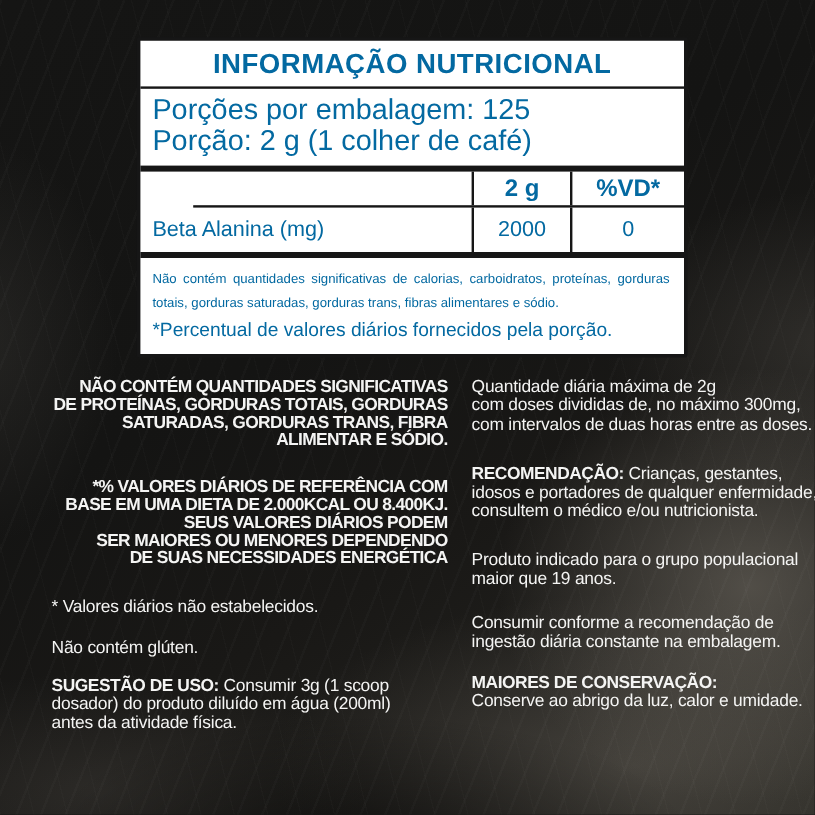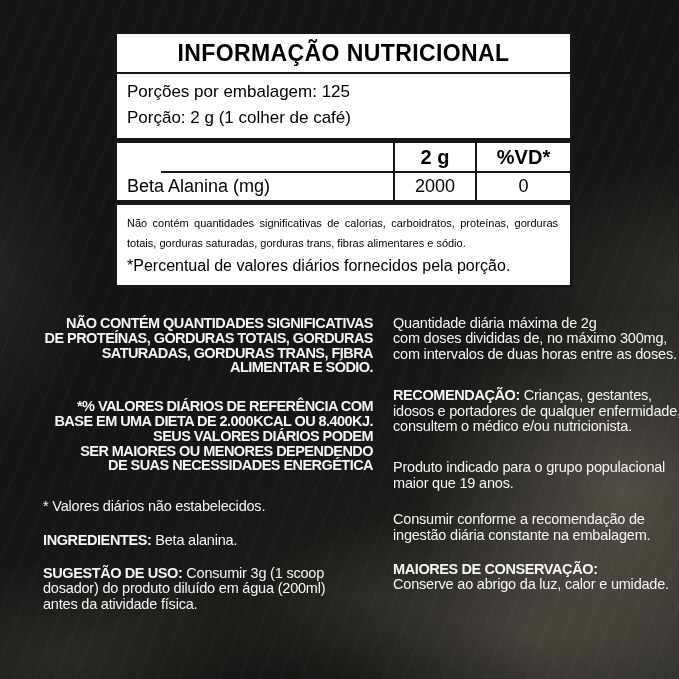--- a/index.html
+++ b/index.html
@@ -17,32 +17,32 @@
       radial-gradient(ellipse 300px 260px at 92% 72%, rgba(130,124,114,0.50), rgba(130,124,114,0) 70%),
       radial-gradient(ellipse 420px 200px at 78% 94%, rgba(118,112,103,0.40), rgba(118,112,103,0) 72%),
       radial-gradient(ellipse 260px 180px at 101% 42%, rgba(95,92,86,0.30), rgba(95,92,86,0) 70%),
       radial-gradient(ellipse 160px 240px at -2% 42%, rgba(92,89,84,0.22), rgba(92,89,84,0) 70%),
       radial-gradient(ellipse 320px 140px at 12% 97%, rgba(96,92,86,0.25), rgba(96,92,86,0) 70%),
       linear-gradient(150deg,#151514 0%,#141413 40%,#191816 62%,#21201d 82%,#282722 100%);
   }
   
   .panel{
     position:absolute;left:114px;top:31px;width:459px;box-sizing:border-box;
-    background:#ffffff;border:3px solid #161616;border-radius:2px;color:#000000;
+    background:#ffffff;border:3px solid #161616;border-radius:2px;color:#0369a1;
   }
   .panel-title{
     font-size:23px;font-weight:bold;text-align:center;letter-spacing:.4px;
     padding:6px 0 5px;border-bottom:2px solid #161616;
   }
-  .servings{font-size:17px;line-height:26px;padding:5px 10px 7px;border-bottom:5px solid #161616;}
+  .servings{font-size:24px;line-height:26px;padding:5px 10px 7px;border-bottom:5px solid #161616;}
   .trow{display:flex;align-items:stretch;}
   .thead{border-bottom:2px solid #161616;font-weight:bold;font-size:20px;margin-left:44px;}
   .thead .cell{height:28px;}
   .tdata{border-bottom:5px solid #161616;font-size:18px;}
-  .tdata .cell{height:27px;}
+  .tdata .cell{height:37px;}
   .cell{display:flex;align-items:center;}
   .c1{flex:1;padding-left:10px;}
   .c2{width:80px;border-left:2px solid #161616;justify-content:center;}
   .c3{width:93px;border-left:2px solid #161616;justify-content:center;}
   .note{font-size:11px;line-height:20px;text-align:justify;padding:8px 12px 0 10px;}
   .footnote{font-size:16px;padding:4px 10px 10px;}
   
   .col{position:absolute;color:#f4f4f3;}
   .col-left{left:43px;top:316px;width:330px;}
   .col-right{left:393px;top:316px;width:300px;}
@@ -90,21 +90,21 @@
   <p class="bold-condensed mb-a">NÃO CONTÉM QUANTIDADES SIGNIFICATIVAS
 DE PROTEÍNAS, GORDURAS TOTAIS, GORDURAS
 SATURADAS, GORDURAS TRANS, FIBRA
 ALIMENTAR E SÓDIO.</p>
   <p class="bold-condensed mb-b">*% VALORES DIÁRIOS DE REFERÊNCIA COM
 BASE EM UMA DIETA DE 2.000KCAL OU 8.400KJ.
 SEUS VALORES DIÁRIOS PODEM
 SER MAIORES OU MENORES DEPENDENDO
 DE SUAS NECESSIDADES ENERGÉTICA</p>
   <p class="reg mb-c">* Valores diários não estabelecidos.</p>
-  <p class="reg mb-e"><span class="lbl">INGREDIENTES:</span><span> Beta alanina.</span></p>
+  <p class="reg mb-d">Não contém glúten.</p>
   <p class="reg"><span class="lbl">SUGESTÃO DE USO:</span><span> Consumir 3g (1 scoop
 dosador) do produto diluído em água (200ml)
 antes da atividade física.</span></p>
 </div>
 
 <div class="col col-right">
   <p class="reg mb-a">Quantidade diária máxima de 2g
 com doses divididas de, no máximo 300mg,
 com intervalos de duas horas entre as doses.</p>
   <p class="reg mb-b"><span class="lbl">RECOMENDAÇÃO:</span><span> Crianças, gestantes,

